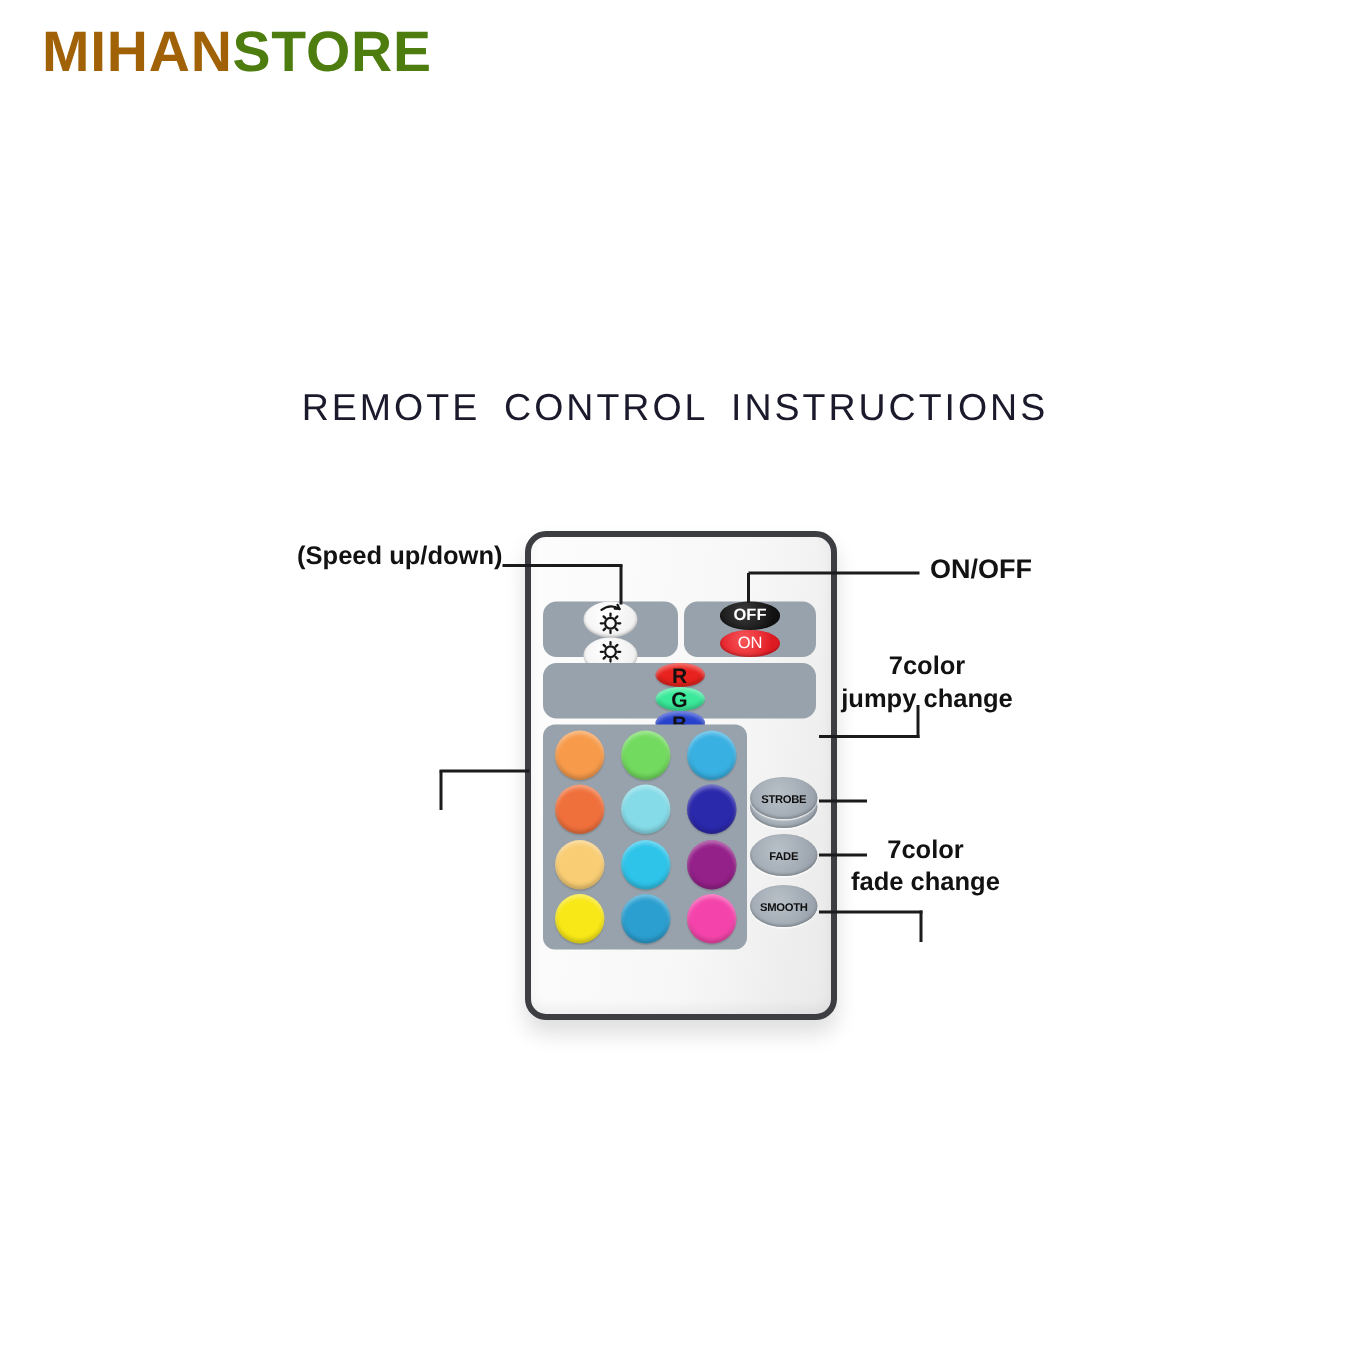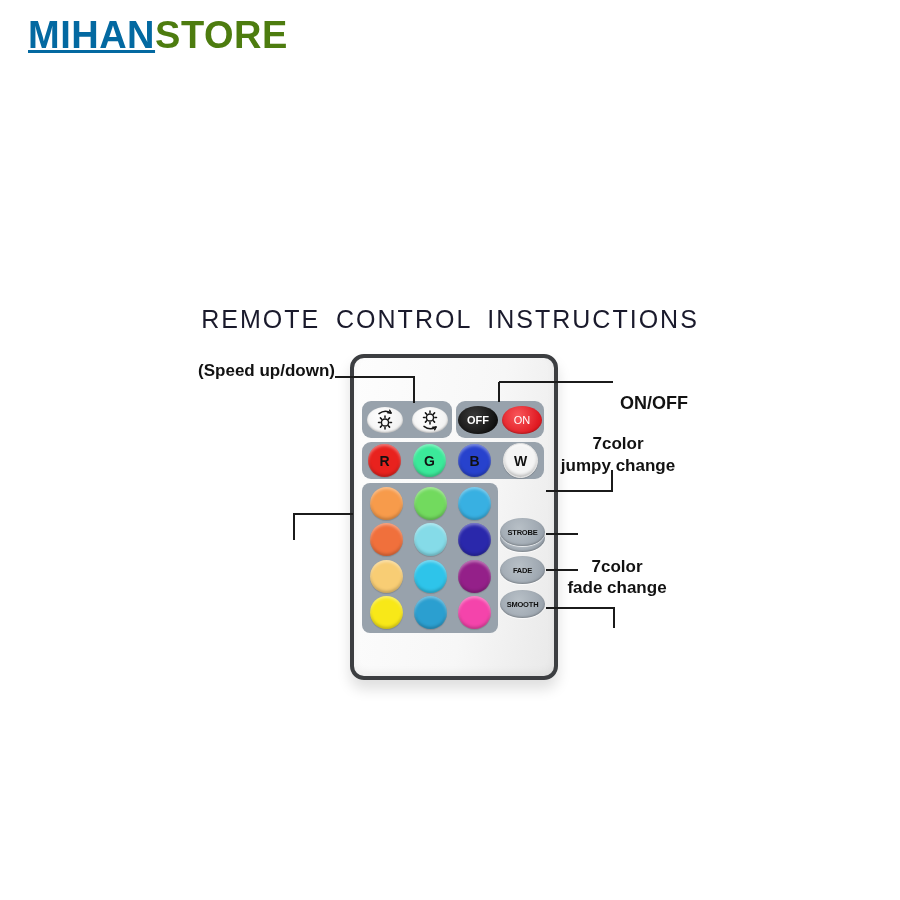--- a/index.html
+++ b/index.html
@@ -2,35 +2,35 @@
 <html><head>
 <meta charset="utf-8">
 <style>
   html,body{margin:0;padding:0;background:#fff;}
   .canvas{
     position:relative;width:900px;height:900px;background:#ffffff;overflow:hidden;
     font-family:"Liberation Sans",sans-serif;
   }
   
   .logo{position:absolute;left:28px;top:14px;font-size:38px;font-weight:bold;letter-spacing:.5px;}
-  .logo .p1{color:#0369a1;text-decoration:underline;}
+  .logo .p1{color:#a16207;}
   .logo .p2{color:#4d7c0f;}
   
   .title{
     position:absolute;left:0;top:258px;width:100%;text-align:center;
-    font-size:25px;color:#1a1a2c;letter-spacing:2px;word-spacing:7px;font-weight:500;margin-top:47px;
+    font-size:25px;color:#1a1a2c;letter-spacing:2px;word-spacing:7px;font-weight:500;
   }
   
   .remote{
     position:absolute;left:350px;top:354px;width:208px;height:326px;box-sizing:border-box;
     border:4px solid #3c3e41;border-radius:14px;
     background:linear-gradient(100deg,#fdfdfd 0%,#f7f7f7 60%,#e9e9e9 100%);
     box-shadow:0 9px 14px rgba(0,0,0,.13), inset 0 -4px 8px rgba(0,0,0,.05);
   }
-  .pad{position:absolute;background:#98a2ac;border-radius:9px;display:flex;align-items:center;justify-content:space-around;}
+  .pad{position:absolute;background:#98a2ac;border-radius:9px;display:flex;align-items:center;justify-content:space-around;flex-direction:column;}
   .pad-brightness{left:8px;top:43px;width:90px;height:37px;}
   .pad-power{left:102px;top:43px;width:88px;height:37px;}
   .pad-rgbw{left:8px;top:84px;width:182px;height:37px;}
   .pad-grid{
     left:8px;top:125px;width:136px;height:150px;
     display:grid;grid-template-columns:repeat(3,1fr);grid-template-rows:repeat(4,1fr);
     place-items:center;padding:2px;box-sizing:border-box;border-radius:8px;
   }
   .oval{
     width:36px;height:26px;border-radius:50%;display:flex;align-items:center;justify-content:center;
@@ -51,21 +51,21 @@
     background:radial-gradient(circle at 42% 38%,#b8c0c7 0%,#a2abb4 60%,#8f98a2 100%);
     display:flex;align-items:center;justify-content:center;
     font-size:7.5px;font-weight:bold;color:#101010;letter-spacing:-.2px;
     box-shadow:inset 0 -1px 2px rgba(0,0,0,.25), 0 1px 1px rgba(255,255,255,.8);
   }
   
   .ann{position:absolute;color:#121212;font-weight:bold;font-size:17px;line-height:21px;}
   .ann.center{text-align:center;}
   .ann.right{text-align:right;}
   .ann-line{position:absolute;background:#1b1b1b;}
-  .lbl-onoff{font-size:18px;margin-top:24px;}
+  .lbl-onoff{font-size:18px;}
   .ann.small3{line-height:19px;}
 </style>
 </head>
 <body>
 
 <div class="canvas">
 
   <div class="logo">
     <span class="p1">MIHAN</span><span class="p2">STORE</span>
   </div>

